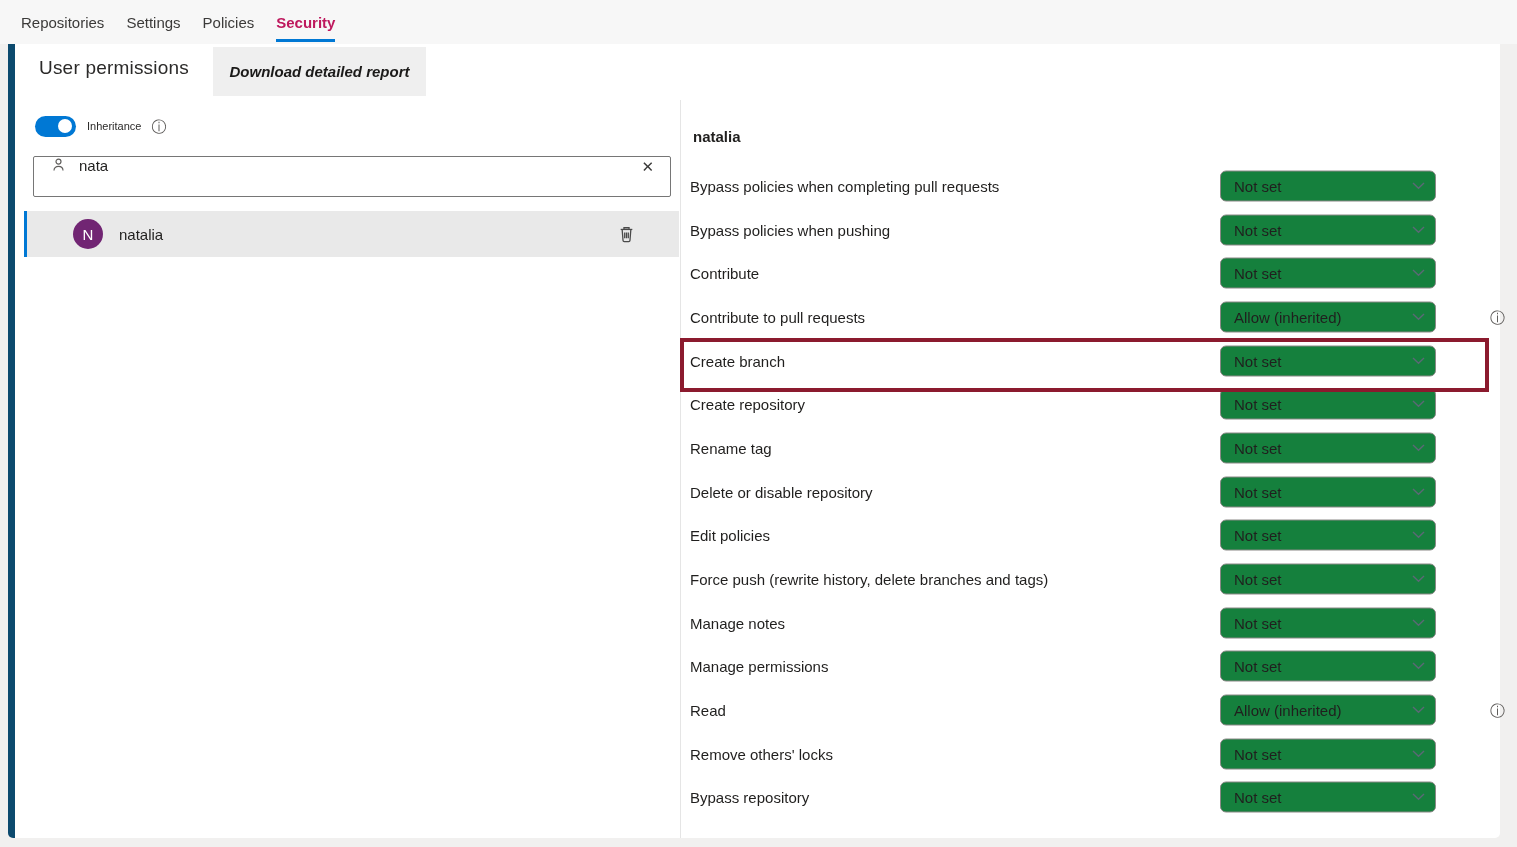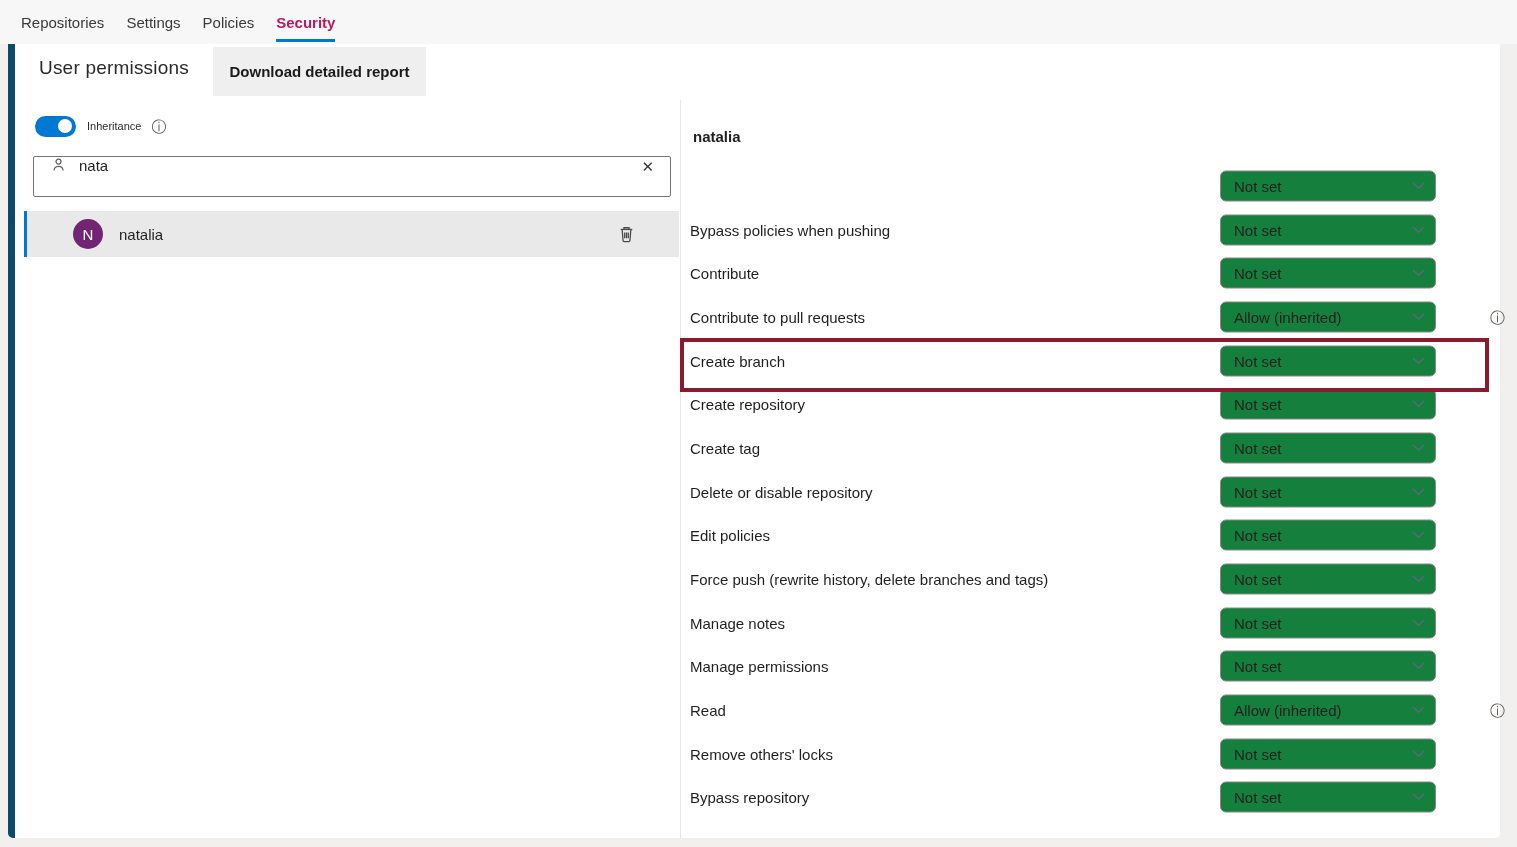--- a/index.html
+++ b/index.html
@@ -37,21 +37,21 @@
   }
 
   .page-title {
     position:absolute; left:24px; top:13px;
     font-size:19px; color:#2b2a29; letter-spacing:.2px;
   }
   .download-btn {
     position:absolute; left:198px; top:3px; width:213px; height:49px;
     background:#efefef; border:none; font-family:inherit;
     font-size:15px; font-weight:bold; color:#1b1a19;
-    display:flex; align-items:center; justify-content:center;
+    display:flex; align-items:center; justify-content:center;font-style:italic;
   }
 
   
   .toggle-row { position:absolute; left:20px; top:71px; height:22px; display:flex; align-items:center; }
   .toggle {
     width:41px; height:21px; border-radius:11px; background:#0078d4; position:relative;
   }
   .toggle .knob {
     position:absolute; top:3.5px; right:4px; width:14px; height:14px;
     border-radius:50%; background:#ffffff;
@@ -177,20 +177,21 @@
       </span>
     </button>
   </div>
 
   <div class="v-divider" data-interactable="false"></div>
 
   <div class="user-heading" data-interactable="false">natalia</div>
 
   <div class="perm-list" data-interactable="false">
   <div class="perm-row" data-interactable="false">
+    <div class="perm-label" data-interactable="false">Bypass policies when completing pull requests</div>
     <div class="perm-select" data-interactable="true">
       <span class="perm-value" data-interactable="false">Not set</span>
       <span class="chevron" data-interactable="false">
         <svg width="13" height="9" viewBox="0 0 13 9" fill="none" stroke="#5b6875" stroke-width="1.4">
           <path d="M1 1.6 l5.5 5.2 L12 1.6"></path>
         </svg>
       </span>
     </div>
 
   </div>
@@ -254,21 +255,21 @@
       <span class="chevron" data-interactable="false">
         <svg width="13" height="9" viewBox="0 0 13 9" fill="none" stroke="#5b6875" stroke-width="1.4">
           <path d="M1 1.6 l5.5 5.2 L12 1.6"></path>
         </svg>
       </span>
     </div>
 
   </div>
 
   <div class="perm-row" data-interactable="false">
-    <div class="perm-label" data-interactable="false">Create tag</div>
+    <div class="perm-label" data-interactable="false">Rename tag</div>
     <div class="perm-select" data-interactable="true">
       <span class="perm-value" data-interactable="false">Not set</span>
       <span class="chevron" data-interactable="false">
         <svg width="13" height="9" viewBox="0 0 13 9" fill="none" stroke="#5b6875" stroke-width="1.4">
           <path d="M1 1.6 l5.5 5.2 L12 1.6"></path>
         </svg>
       </span>
     </div>
 
   </div>

